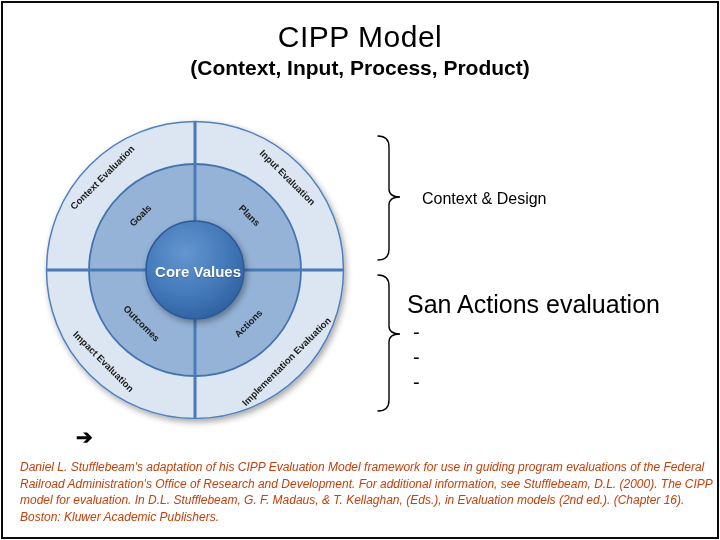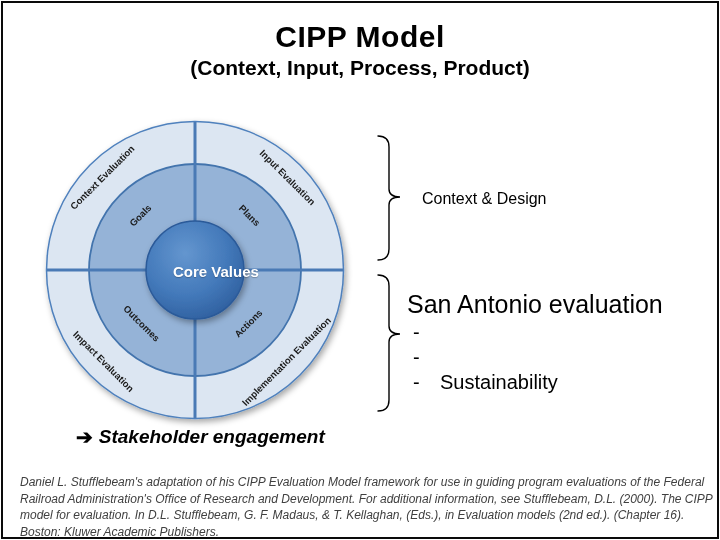--- a/index.html
+++ b/index.html
@@ -2,50 +2,50 @@
 <html><head>
 <meta charset="utf-8">
 <style>
   html,body{margin:0;padding:0;background:#fff;}
   body{width:720px;height:540px;position:relative;overflow:hidden;
        font-family:"Liberation Sans",sans-serif;color:#000;}
   .slide{position:absolute;inset:1px;border:2px solid #0a0a0a;background:#fff;}
 
   
   .title-area{position:absolute;top:18px;left:0;width:100%;text-align:center;}
-  .title{font-size:30px;font-weight:bold;letter-spacing:0.5px;line-height:32px;margin:0;}
+  .title{font-size:30px;font-weight:normal;letter-spacing:0.5px;line-height:32px;margin:0;}
   .subtitle{font-size:21px;font-weight:bold;line-height:26px;margin:2px 0 0 0;text-align:center;}
 
   
   .diagram{position:absolute;left:42px;top:117px;width:300px;height:300px;}
   .diagram svg{position:absolute;left:0;top:0;overflow:visible;}
   .ring-label{font-family:"Liberation Sans",sans-serif;font-size:9.5px;font-weight:bold;fill:#1b1b1b;}
   .core-label{position:absolute;left:150px;top:151px;transform:translate(-50%,-50%);
-      width:92px;text-align:left;color:#fff;font-size:15px;font-weight:bold;
-      line-height:17px;text-shadow:0 1px 1px rgba(0,0,0,0.25);margin-left:24px;}
+      width:92px;text-align:right;color:#fff;font-size:15px;font-weight:bold;
+      line-height:17px;text-shadow:0 1px 1px rgba(0,0,0,0.25);}
 
   
   .brace{position:absolute;overflow:visible;}
   .brace path{fill:none;stroke:#000;stroke-width:1.4;stroke-linecap:round;}
 
   
   .context-design{position:absolute;left:419px;top:183px;font-size:16px;line-height:26px;}
   .san-heading{position:absolute;left:404px;top:288px;font-size:25px;line-height:26px;}
   .bullets{position:absolute;left:410px;top:317px;}
   .bullet-row{display:flex;height:25px;align-items:center;font-size:20px;}
   .bullet-row .dash{width:27px;}
 
   
   .stakeholder{position:absolute;left:73px;top:422px;font-size:19px;font-weight:bold;
       font-style:italic;display:flex;align-items:center;}
   .stakeholder .arrow{font-style:normal;font-size:20px;margin-right:6px;}
 
   
-  .citation{position:absolute;left:17px;top:471px;width:696px;font-size:12px;
-      font-style:italic;line-height:16.5px;color:#404040;}
+  .citation{position:absolute;left:17px;top:456px;width:696px;font-size:12px;
+      font-style:italic;line-height:16.5px;color:#c2410c;}
 </style>
 </head>
 <body>
 
 <div class="slide">
 
   <div class="title-area">
     <h1 class="title">CIPP Model</h1>
     <h2 class="subtitle">(Context, Input, Process, Product)</h2>
   </div>
@@ -86,35 +86,33 @@
   <svg class="brace" style="left:369px;top:130px;" width="32" height="130">
     <path d="M 6 3 Q 17 3 17 14 L 17 56 Q 17 64 28 64 Q 17 64 17 72 L 17 116 Q 17 127 6 127"></path>
   </svg>
 
   <svg class="brace" style="left:369px;top:269px;" width="32" height="143">
     <path d="M 6 3 Q 17 3 17 14 L 17 54 Q 17 62 28 62 Q 17 62 17 70 L 17 128 Q 17 139 6 139"></path>
   </svg>
 
   <div class="context-design">Context &amp; Design</div>
 
-  <div class="san-heading">San Antonio evaluation</div>
+  <div class="san-heading">San Actions evaluation</div>
 
   <div class="bullets">
     <div class="bullet-row">
       <span class="dash">-</span>
     </div>
     <div class="bullet-row">
       <span class="dash">-</span>
     </div>
     <div class="bullet-row">
       <span class="dash">-</span>
-      <span>Sustainability</span>
     </div>
   </div>
 
   <div class="stakeholder">
     <span class="arrow">➔</span>
-    <span>Stakeholder engagement</span>
   </div>
 
   <div class="citation">Daniel L. Stufflebeam's adaptation of his CIPP Evaluation Model framework for use in guiding program evaluations of the Federal Railroad Administration's Office of Research and Development. For additional information, see Stufflebeam, D.L. (2000). The CIPP model for evaluation. In D.L. Stufflebeam, G. F. Madaus, &amp; T. Kellaghan, (Eds.), in Evaluation models (2nd ed.). (Chapter 16). Boston: Kluwer Academic Publishers.</div>
 
 </div>
 
 </body></html>

